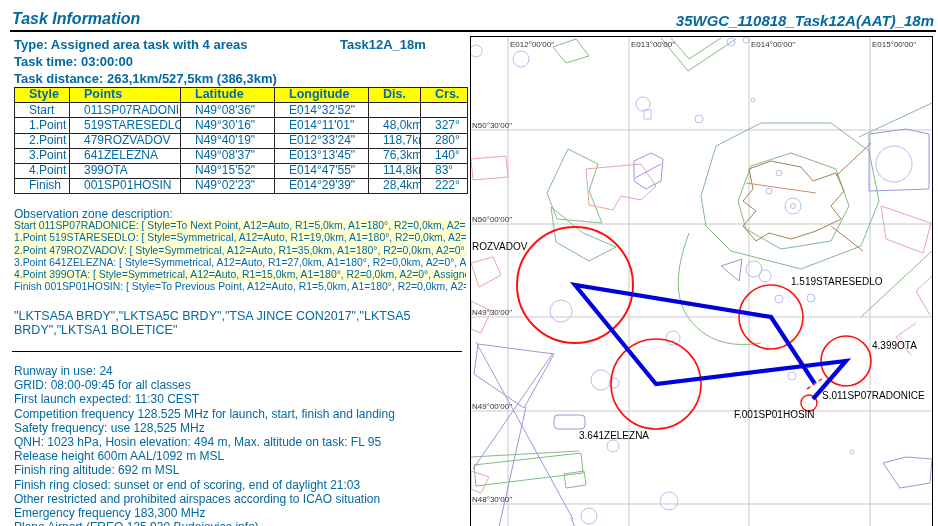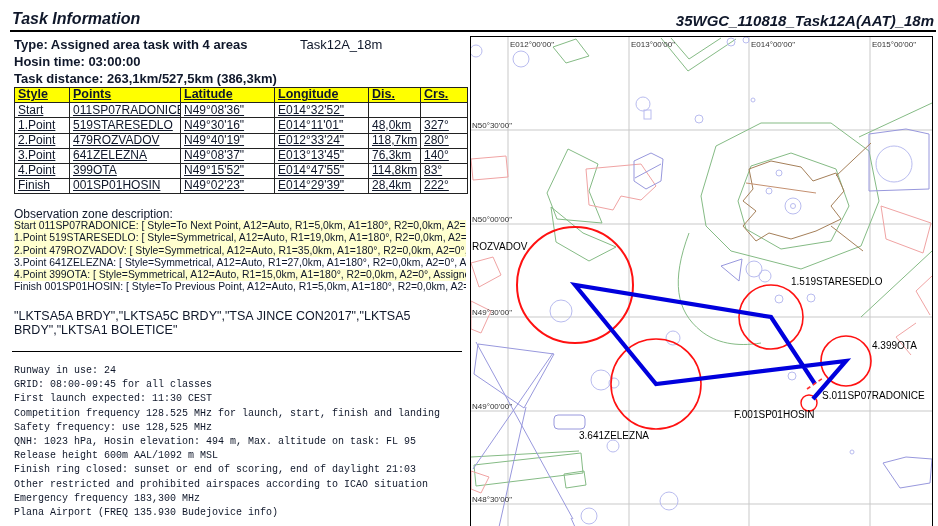--- a/index.html
+++ b/index.html
@@ -1,62 +1,62 @@
 <!DOCTYPE html>
 <html><head>
 <meta charset="utf-8">
 <style>
   html,body{margin:0;padding:0;}
   .page{position:relative;width:938px;height:526px;background:#ffffff;overflow:hidden;
-        font-family:"Liberation Sans",sans-serif;color:#0f172a;}
+        font-family:"Liberation Sans",sans-serif;color:#0369a1;}
   
   .title-left{position:absolute;left:12px;top:10px;font-size:16px;font-weight:bold;font-style:italic;}
   .title-right{position:absolute;right:4px;top:12px;font-size:15px;font-weight:bold;font-style:italic;margin-left:24px;}
   .title-rule{position:absolute;left:10px;top:30px;width:926px;height:2px;background:#000;}
   
   .sum-line{position:absolute;left:14px;font-size:13px;font-weight:bold;white-space:nowrap;}
   .type-line{top:37px;} .time-line{top:54px;} .dist-line{top:71px;}
-  .task-code{position:absolute;left:300px;top:37px;width:166px;text-align:left;font-size:13px;font-weight:normal;}
+  .task-code{position:absolute;left:300px;top:37px;width:166px;text-align:center;font-size:13px;font-weight:bold;}
   
   table.task{position:absolute;left:14px;top:87px;border-collapse:collapse;table-layout:fixed;width:453px;}
   table.task th,table.task td{border:1px solid #222;font-size:12px;line-height:13.5px;height:14.2px;
-        padding:0 3px;text-align:left;overflow:hidden;white-space:nowrap;text-decoration:underline;}
+        padding:0 14px;text-align:left;overflow:hidden;white-space:nowrap;}
   table.task th{background:#ffff00;font-weight:bold;font-size:12.5px;}
   col.c-style{width:55px;}col.c-points{width:111px;}col.c-lat{width:94px;}
   col.c-lon{width:94px;}col.c-dis{width:52px;}col.c-crs{width:47px;}
   
   .obs-title{position:absolute;left:14px;top:207px;font-size:12px;}
   .obs-lines{position:absolute;left:14px;top:220px;width:452px;}
   .obs-line{font-size:10.4px;line-height:12.3px;height:12.3px;white-space:nowrap;overflow:hidden;}
   .obs-line.hl{background:#ffffcf;}
   
   .inactive-title{position:absolute;left:14px;top:296px;font-size:12.5px;}
   .inactive-list{position:absolute;left:14px;top:310px;width:452px;font-size:12.5px;line-height:13.8px;}
   .rule2{position:absolute;left:12px;top:351px;width:450px;height:1px;background:#000;}
   
   .info{position:absolute;left:14px;top:364px;width:460px;}
-  .info div{font-size:10px;line-height:14.2px;white-space:nowrap;font-family:Liberation Mono, monospace;}
+  .info div{font-size:12px;line-height:14.2px;white-space:nowrap;}
   
   .map{position:absolute;left:470px;top:36px;width:461px;height:490px;border:1px solid #000;background:#fff;}
   .map svg{display:block;}
   text.grid-lbl{font-size:8px;fill:#333;font-family:"Liberation Sans",sans-serif;}
   text.wp-lbl{font-size:10px;fill:#000;font-family:"Liberation Sans",sans-serif;}
 </style>
 </head>
 <body>
 
 <div class="page">
 
   <div class="title-left">Task Information</div>
   <div class="title-right">35WGC_110818_Task12A(AAT)_18m</div>
   <div class="title-rule"></div>
 
   <div class="sum-line type-line">Type: Assigned area task with 4 areas</div>
   <div class="task-code">Task12A_18m</div>
-  <div class="sum-line time-line">Hosin time: 03:00:00</div>
+  <div class="sum-line time-line">Task time: 03:00:00</div>
   <div class="sum-line dist-line">Task distance: 263,1km/527,5km (386,3km)</div>
 
   <table class="task">
     <colgroup>
       <col class="c-style">
         <col class="c-points">
         <col class="c-lat">
       <col class="c-lon">
         <col class="c-dis">
         <col class="c-crs">
@@ -137,20 +137,21 @@
   <div class="rule2"></div>
 
   <div class="info">
     <div>Runway in use: 24</div>
     <div>GRID: 08:00-09:45 for all classes</div>
     <div>First launch expected: 11:30 CEST</div>
     <div>Competition frequency 128.525 MHz for launch, start, finish and landing</div>
     <div>Safety frequency: use 128,525 MHz</div>
     <div>QNH: 1023 hPa, Hosin elevation: 494 m, Max. altitude on task: FL 95</div>
     <div>Release height 600m AAL/1092 m MSL</div>
+    <div>Finish ring altitude: 692 m MSL</div>
     <div>Finish ring closed: sunset or end of scoring, end of daylight 21:03</div>
     <div>Other restricted and prohibited airspaces according to ICAO situation</div>
     <div>Emergency frequency 183,300 MHz</div>
     <div>Plana Airport (FREQ 135.930 Budejovice info)</div>
   </div>
 
   <div class="map">
     <svg width="461" height="490" viewBox="0 0 461 490" xmlns="http://www.w3.org/2000/svg">
 
       <g stroke="#c9c9c9" stroke-width="1">

